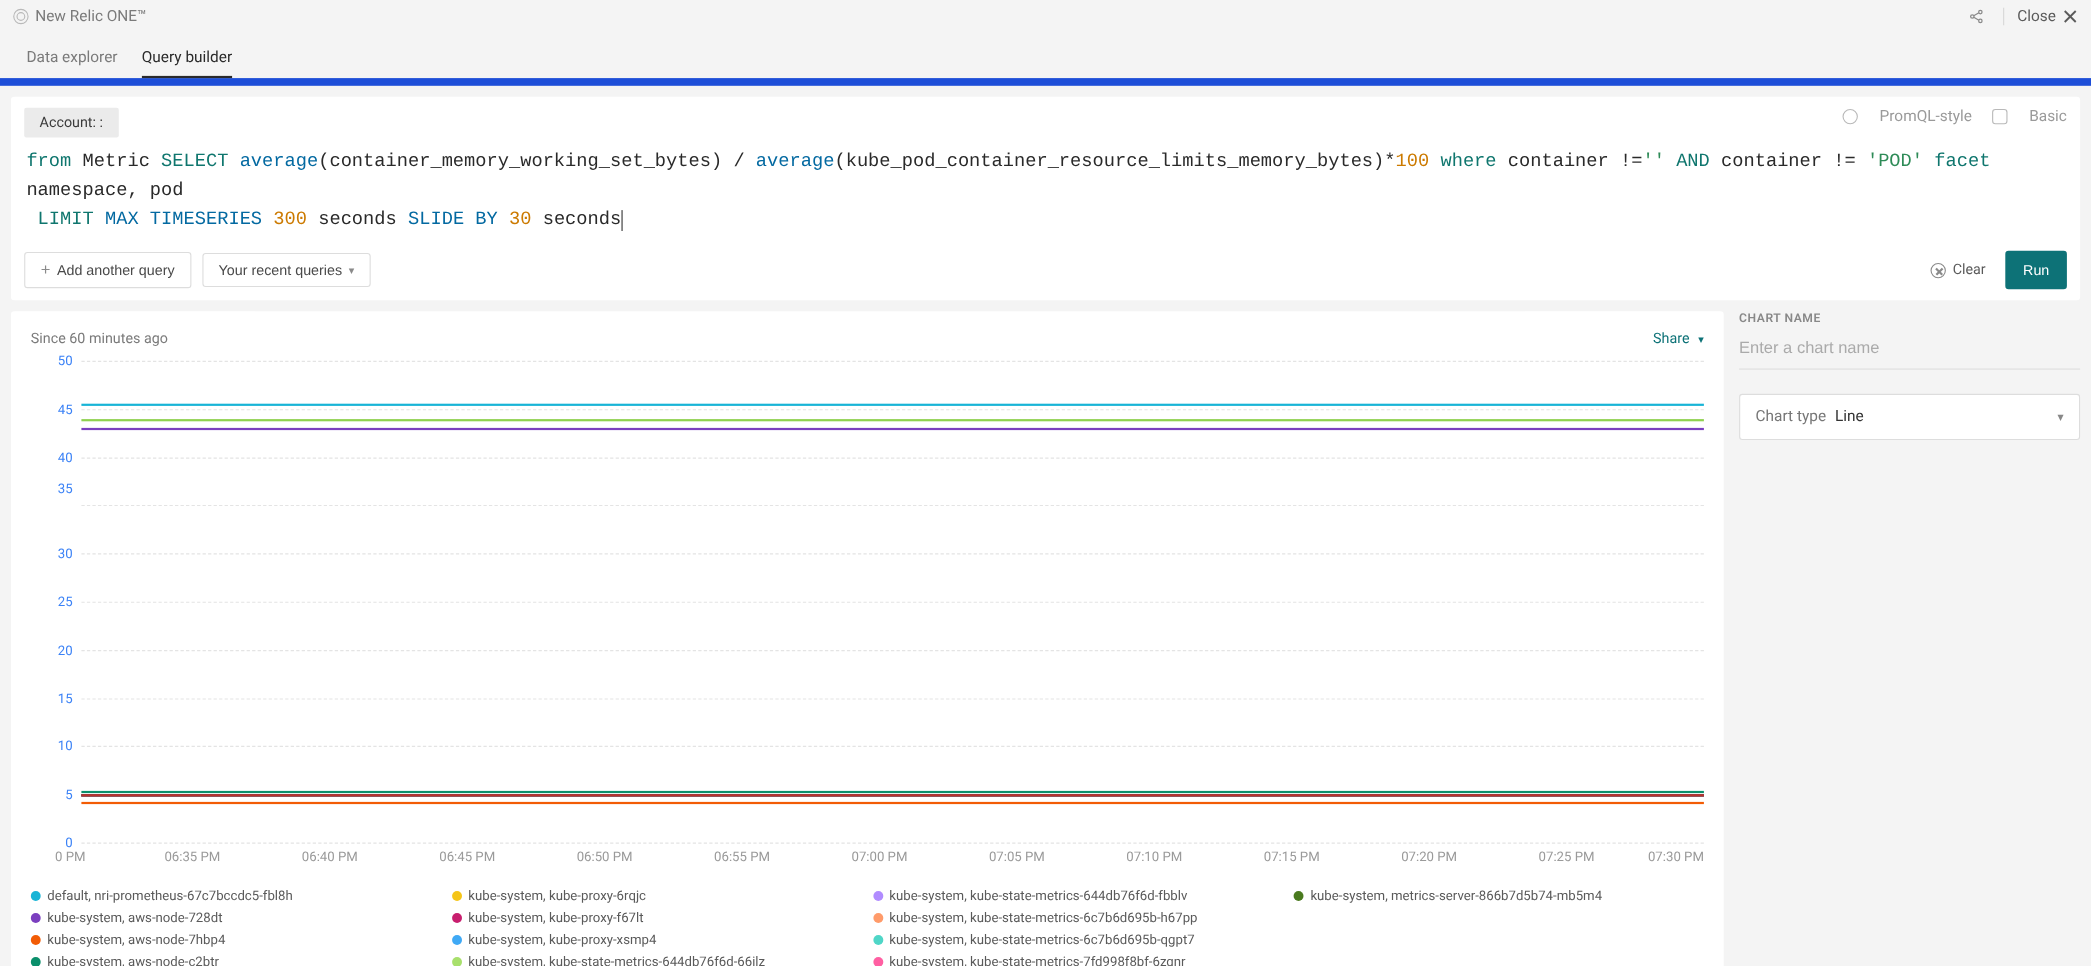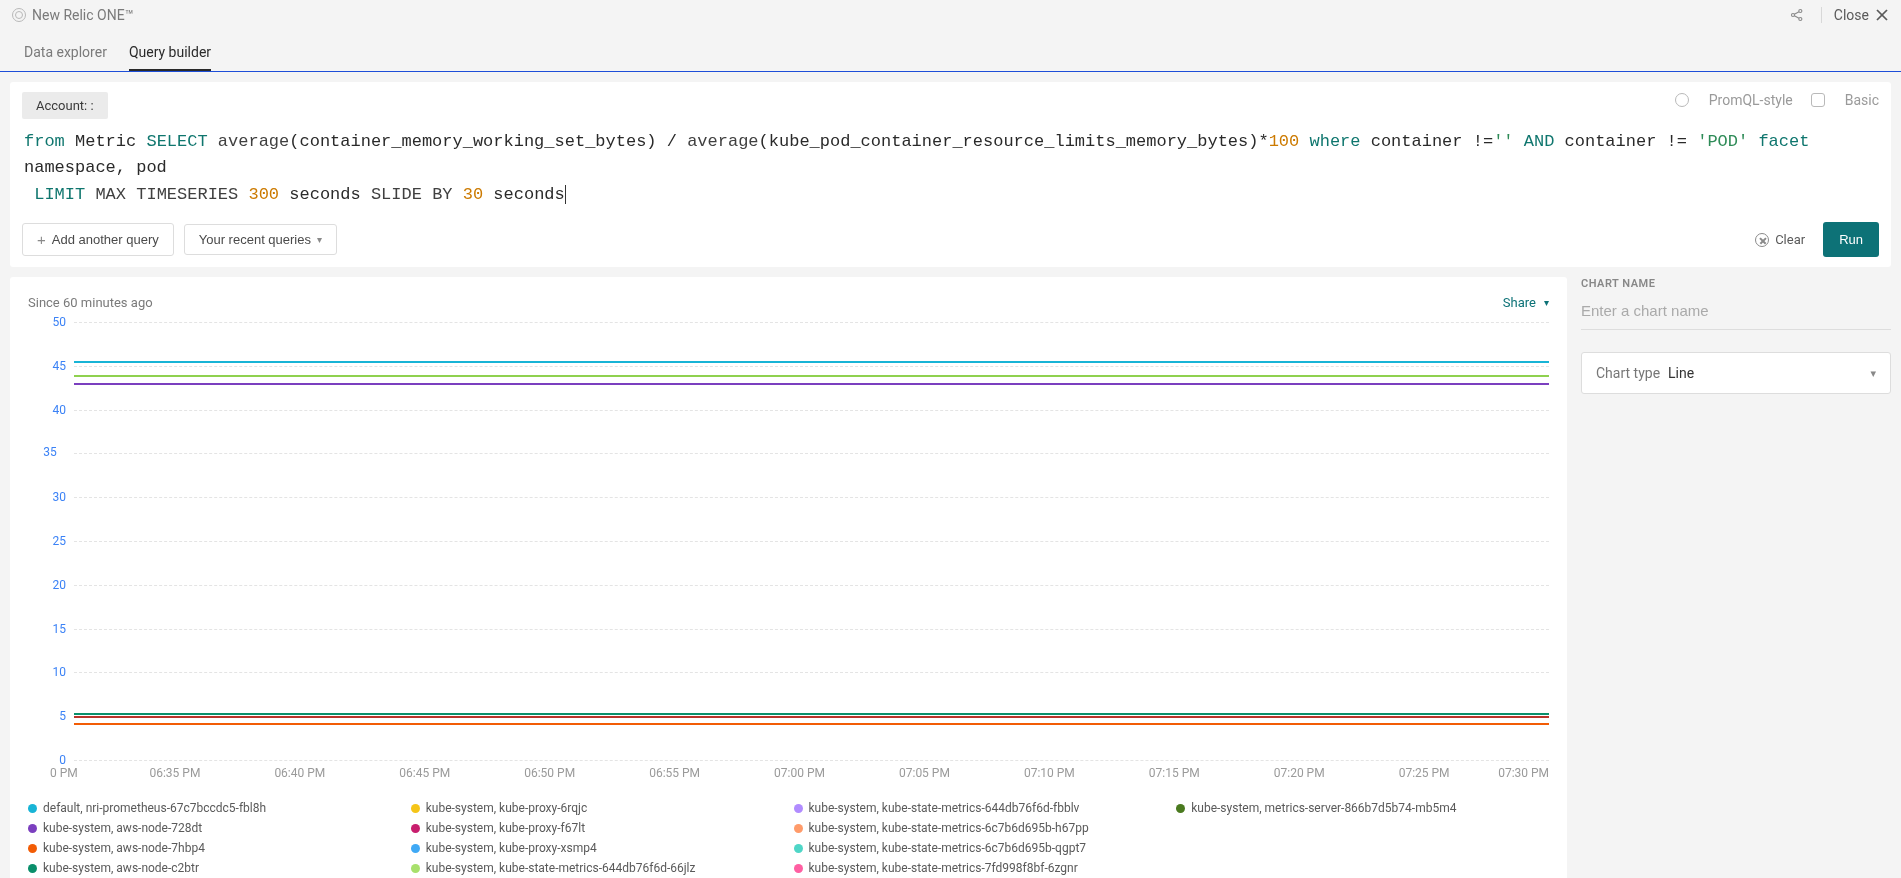--- a/index.html
+++ b/index.html
@@ -21,35 +21,35 @@
   .topbar .brand-icon {
     width:14px;height:14px;border:1.5px solid #b9b9b9;border-radius:50%;
     display:inline-flex;align-items:center;justify-content:center;margin-right:6px;
   }
   .topbar .brand-icon::after{content:"";width:6px;height:6px;border:1.5px solid #b9b9b9;border-radius:50%;}
   .topbar .spacer { flex:1; }
   .topbar .share-hex{width:16px;height:16px;margin-right:16px;color:#8a8a8a;}
   .topbar .divider{width:1px;height:16px;background:#d8d8d8;margin-right:12px;}
   .topbar .close-btn{display:flex;align-items:center;gap:6px;color:#5a5a5a;cursor:pointer;}
 
-  .tabs{display:flex;gap:22px;padding:8px 24px 0 24px;border-bottom:1px solid #1d4ed8;background:#f4f4f4;}
+  .tabs{display:flex;gap:22px;padding:8px 24px 0 24px;border-bottom:7px solid #1d4ed8;background:#f4f4f4;}
   .tab{padding:6px 0 9px 0;color:#7a7a7a;cursor:pointer;border-bottom:2px solid transparent;}
   .tab.active{color:#2a2a2a;border-bottom-color:#2a2a2a;}
 
   .query-panel{background:#fff;margin:10px 10px 0 10px;border-radius:3px;padding:10px 12px;}
   .account-chip{display:inline-flex;align-items:center;background:#ebebeb;padding:6px 14px;border-radius:2px;color:#3a3a3a;font-size:13px;}
   .query-modes{float:right;display:flex;gap:18px;color:#9a9a9a;align-items:center;}
   .mode{display:flex;align-items:center;gap:20px;cursor:pointer;}
   .mode-icon{width:14px;height:14px;border:1.5px solid #b9b9b9;border-radius:3px;}
   .mode-icon.circle{border-radius:50%;}
 
   .query-text{font-family:"SFMono-Regular",Consolas,"Liberation Mono",Menlo,monospace;
     font-size:17px;padding:10px 2px 6px 2px;line-height:1.55;white-space:pre-wrap;}
   .kw{color:#0f766e;}
-  .fn{color:#404040;}
+  .fn{color:#0369a1;}
   .par{color:#2a2a2a;}
   .op{color:#2a2a2a;}
   .num{color:#cc7a00;}
   .id{color:#2a2a2a;}
   .str{color:#2e8b57;}
   .cursor-bar{border-right:1.5px solid #333;animation:blink 1s step-end infinite;}
   @keyframes blink{50%{border-color:transparent;}}
 
   .query-actions{display:flex;align-items:center;padding:8px 0 0 0;}
   .btn-ghost{display:inline-flex;align-items:center;gap:6px;border:1px solid #ddd;background:#fff;
@@ -172,21 +172,21 @@
     </div>
 
     <div class="plot-wrap">
       <div class="plot-area" id="plot-area">
           <div class="ytick" style="top: 0px;">50</div>
           <div class="grid" style="top: 0px;"></div>
           <div class="ytick" style="top: 43.8px;">45</div>
           <div class="grid" style="top: 43.8px;"></div>
           <div class="ytick" style="top: 87.6px;">40</div>
           <div class="grid" style="top: 87.6px;"></div>
-          <div class="ytick" style="top: 130px; text-align: center;">35</div>
+          <div class="ytick" style="top: 116px;">35</div>
           <div class="grid" style="top: 131.4px;"></div>
           <div class="ytick" style="top: 175.2px;">30</div>
           <div class="grid" style="top: 175.2px;"></div>
           <div class="ytick" style="top: 219px;">25</div>
           <div class="grid" style="top: 219px;"></div>
           <div class="ytick" style="top: 262.8px;">20</div>
           <div class="grid" style="top: 262.8px;"></div>
           <div class="ytick" style="top: 306.6px;">15</div>
           <div class="grid" style="top: 306.6px;"></div>
           <div class="ytick" style="top: 350.4px;">10</div>

